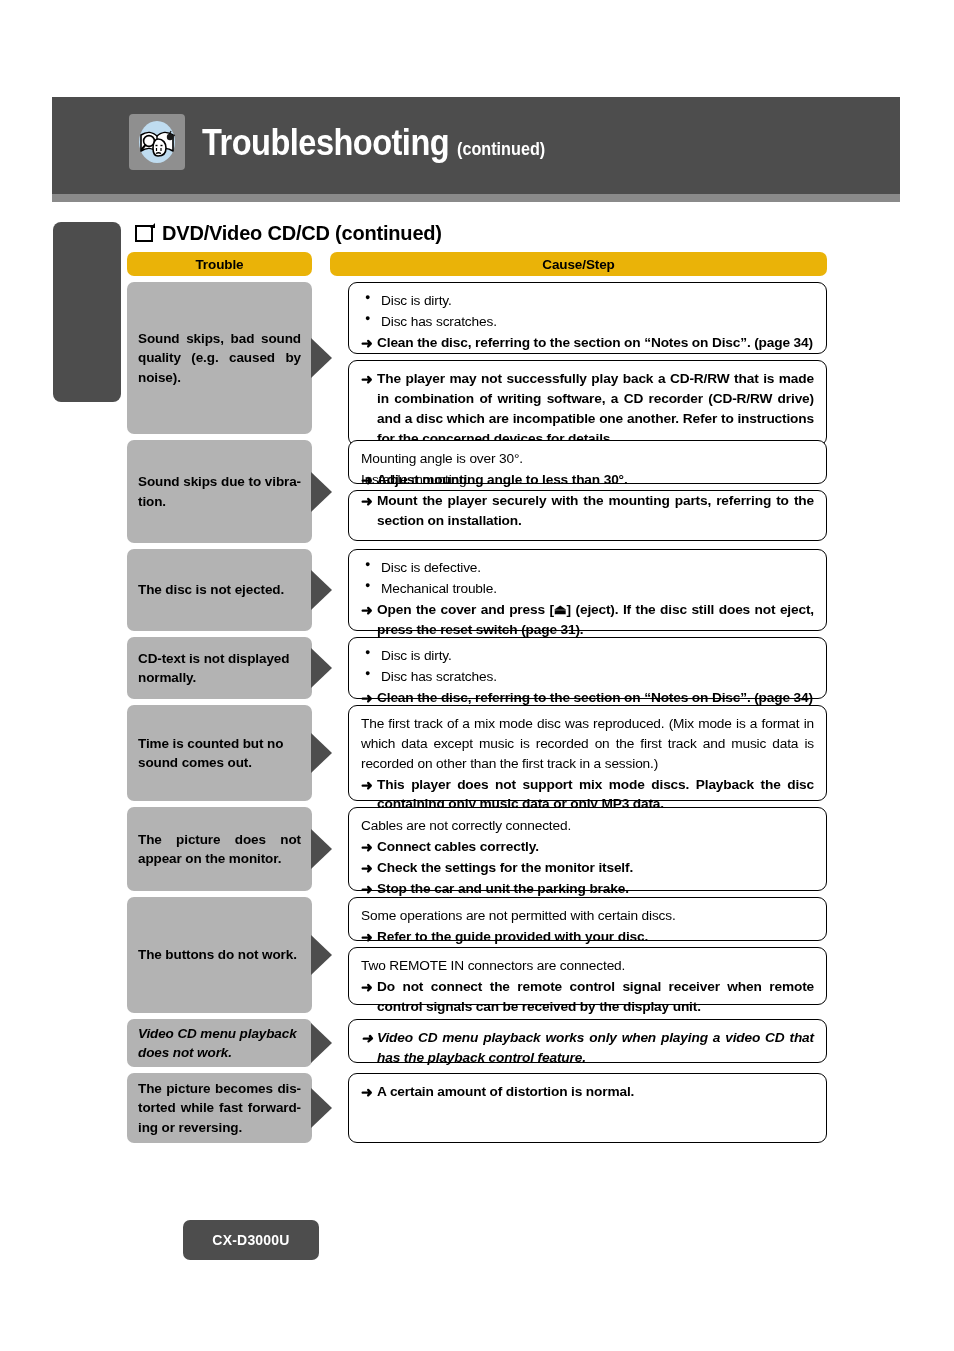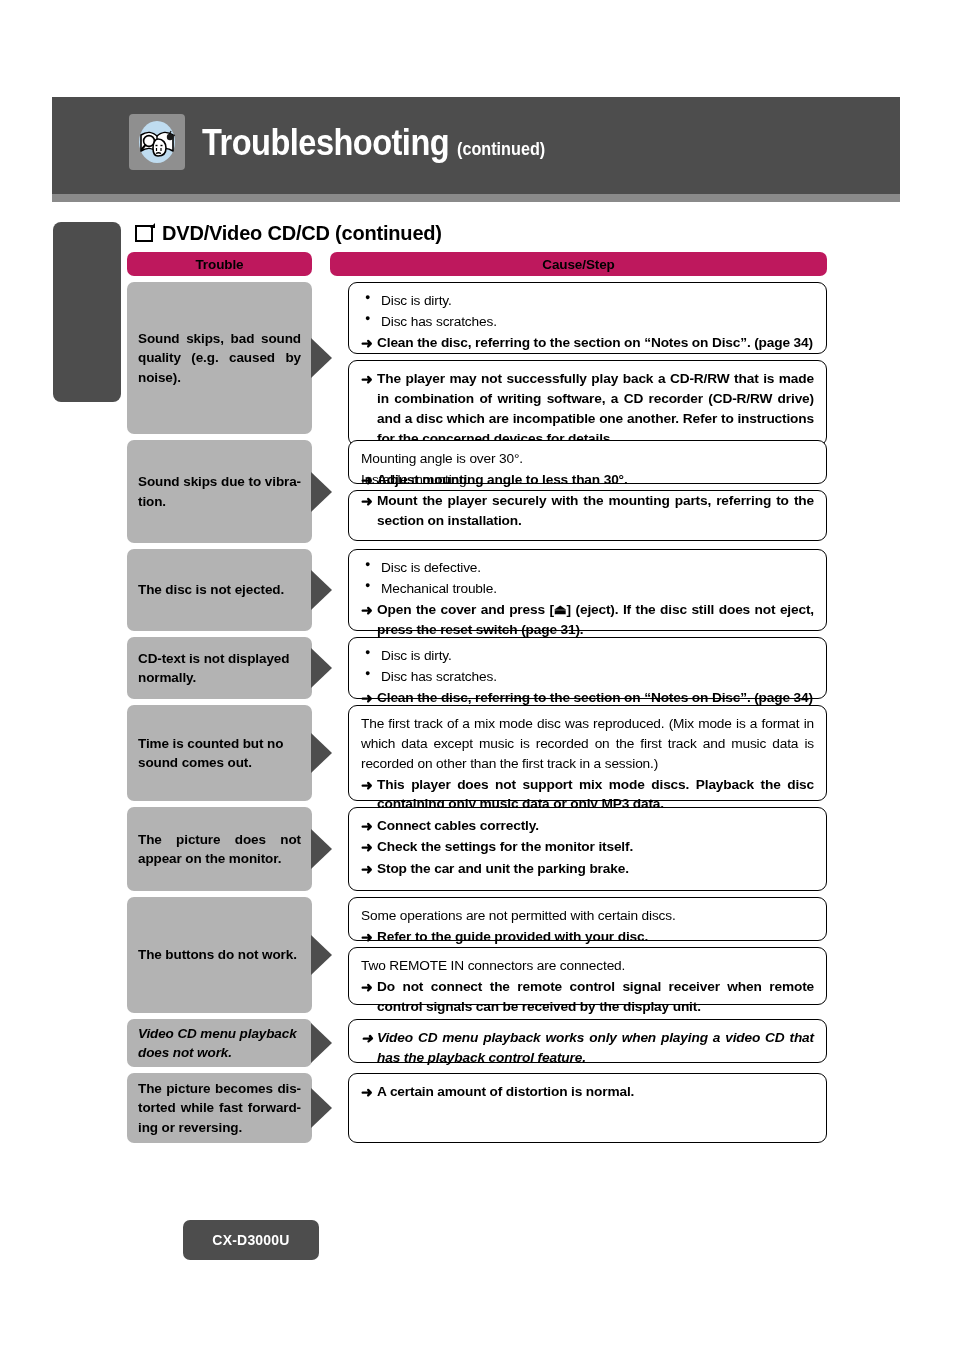--- a/index.html
+++ b/index.html
@@ -133,21 +133,21 @@
     top: 252px;
     width: 700px;
   }
 
   .head-row {
     display: flex;
     gap: 18px;
     margin-bottom: 6px;
   }
   .head-cell {
-    background: #be185d;
+    background: #eab308;
     border-radius: 7px;
     height: 24px;
     display: flex;
     align-items: center;
     justify-content: center;
     font-size: 13.5px;
     font-weight: bold;
     letter-spacing: -0.1px;
   }
   .head-trouble { width: 185px; flex: none; }
@@ -436,20 +436,24 @@
       </div>
       <div class="row" style="height: 84px;">
         <div class="trouble-cell">
           <div class="trouble-text justify">The picture does not appear on the monitor.</div>
         </div>
         <div class="arrow-col">
           <div class="big-arrow"></div>
         </div>
         <div class="cause-col">
           <div class="cause-box" style="height: 84px;">
+            <div class="line plain">
+              <span class="no-mark"></span>
+              <span class="txt">Cables are not correctly connected.</span>
+            </div>
             <div class="line step">
               <span class="arrow-mark">➜</span>
               <span class="txt">Connect cables correctly.</span>
             </div>
             <div class="line step">
               <span class="arrow-mark">➜</span>
               <span class="txt">Check the settings for the monitor itself.</span>
             </div>
             <div class="line step">
               <span class="arrow-mark">➜</span>

